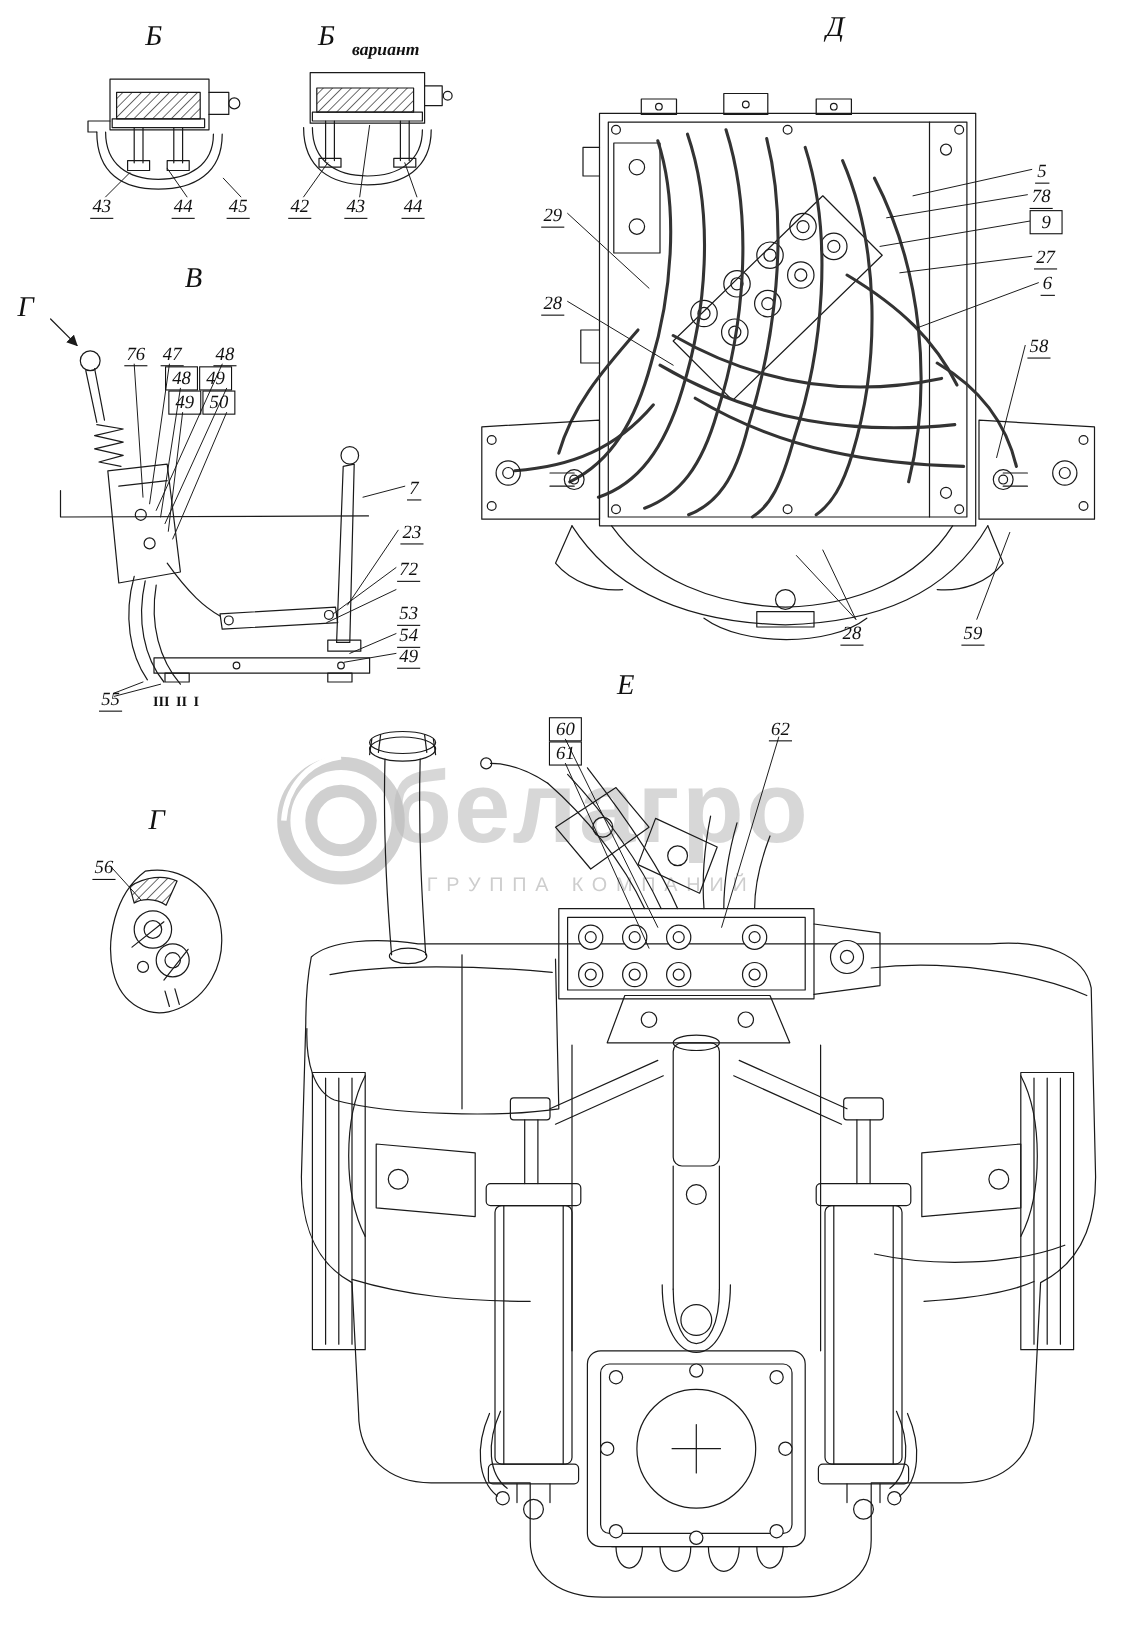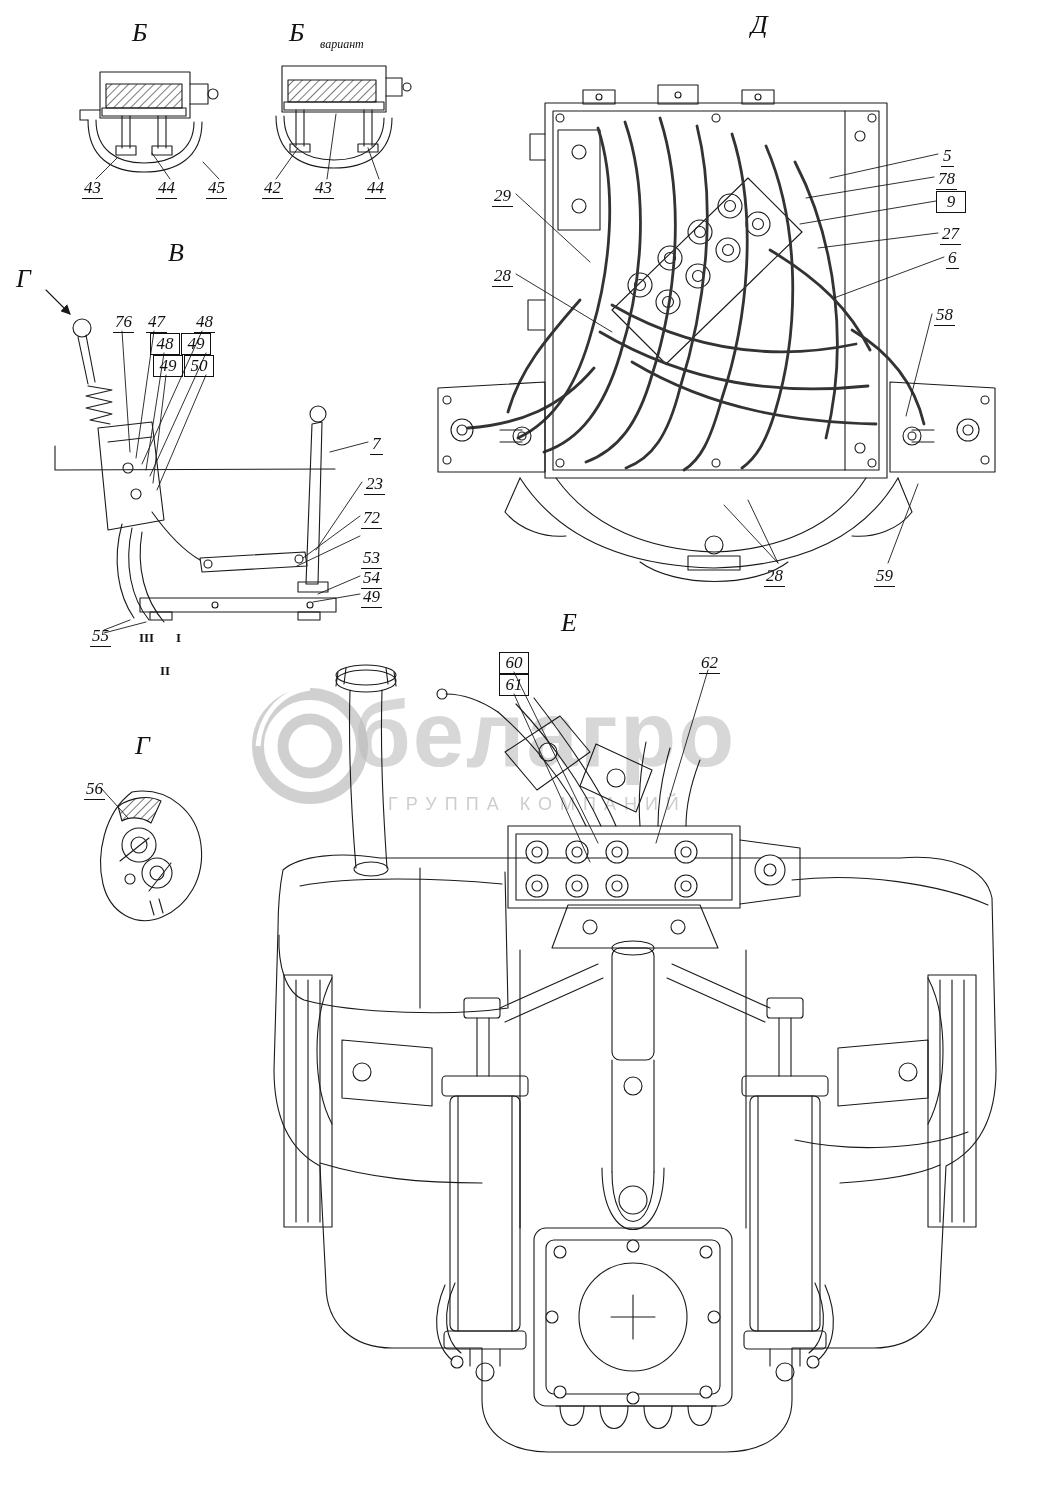--- a/index.html
+++ b/index.html
@@ -1,21 +1,21 @@
 <!DOCTYPE html>
 <html><head>
 <meta charset="utf-8">
 <style>
   html,body{margin:0;padding:0;background:#fff;}
   .page{position:relative;width:1040px;height:1500px;background:#ffffff;overflow:hidden;
         font-family:"Liberation Serif",serif;color:#111;}
   .art{position:absolute;left:0;top:0;z-index:2;}
   .labels{position:absolute;left:0;top:0;width:100%;height:100%;z-index:3;pointer-events:none;}
   .vlabel{position:absolute;font-style:italic;font-size:26px;line-height:1;}
-  .vsub{position:absolute;font-style:italic;font-size:12px;line-height:1;}
+  .vsub{position:absolute;font-style:italic;font-size:16px;line-height:1;font-weight:bold;}
   .co{position:absolute;font-style:italic;font-size:17px;line-height:1.15;padding:0 2px;white-space:nowrap;}
   .co-u{border-bottom:1.4px solid #111;}
   .co-b{border:1.4px solid #111;padding:0 4px;min-width:20px;text-align:center;}
   .co-r{position:absolute;font-size:13px;font-weight:bold;font-style:normal;line-height:1;}
   .watermark{position:absolute;left:16px;top:0;width:100%;height:100%;z-index:1;}
   .wm-main{position:absolute;left:338px;top:688px;font-family:"Liberation Sans",sans-serif;
            font-weight:bold;font-size:92px;line-height:1;letter-spacing:2px;color:rgba(188,188,188,0.6);}
   .wm-sub{position:absolute;left:372px;top:794px;font-family:"Liberation Sans",sans-serif;
           font-size:18px;letter-spacing:8px;color:rgba(188,188,188,0.75);}
   .wm-logo{position:absolute;left:222px;top:668px;}
@@ -404,21 +404,21 @@
     <div class="co co-b" style="left:153px;top:355px">49</div>
     <div class="co co-b" style="left:184px;top:355px">50</div>
     <div class="co co-u" style="left:370px;top:434px">7</div>
     <div class="co co-u" style="left:364px;top:474px">23</div>
     <div class="co co-u" style="left:361px;top:508px">72</div>
     <div class="co co-u" style="left:361px;top:548px">53</div>
     <div class="co co-u" style="left:361px;top:568px">54</div>
     <div class="co co-u" style="left:361px;top:587px">49</div>
     <div class="co co-u" style="left:90px;top:626px">55</div>
     <div class="co-r" style="left:139px;top:631px">III</div>
-    <div class="co-r" style="left:160px;top:664px">II</div>
+    <div class="co-r" style="left:160px;top:631px">II</div>
     <div class="co-r" style="left:176px;top:631px">I</div>
 
     <div class="co co-u" style="left:84px;top:779px">56</div>
 
     <div class="co co-b" style="left:499px;top:652px">60</div>
     <div class="co co-b" style="left:499px;top:674px">61</div>
     <div class="co co-u" style="left:699px;top:653px">62</div>
   </div>
 </div>
 

